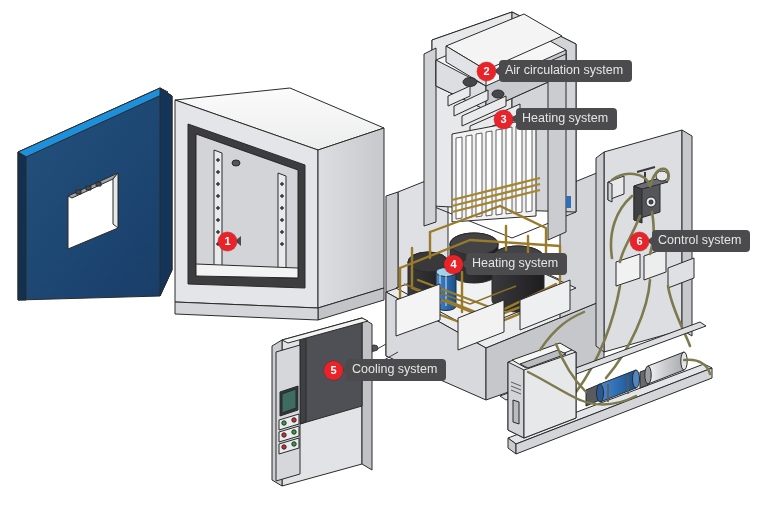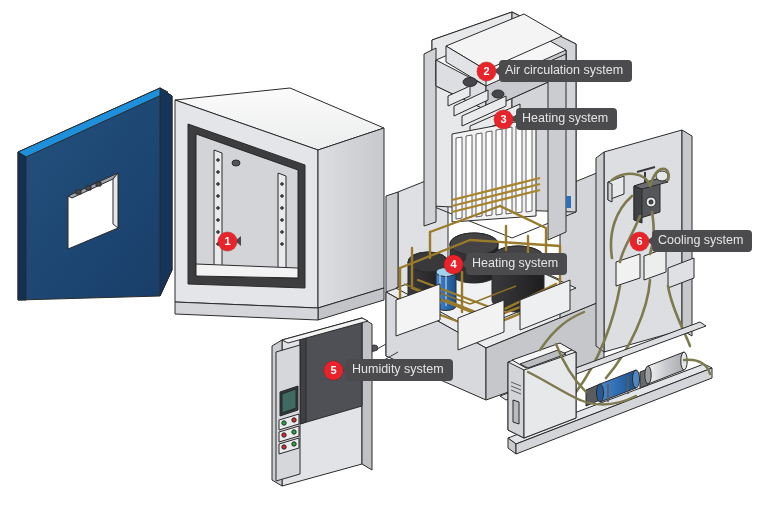--- a/index.html
+++ b/index.html
@@ -387,22 +387,22 @@
 
 <div class="callout" style="left:444px;top:253px;">
   <span class="badge">4</span>
   <span class="pointer"></span>
   <span class="pill">Heating system</span>
 </div>
 
 <div class="callout" style="left:324px;top:359px;">
   <span class="badge">5</span>
   <span class="pointer"></span>
-  <span class="pill">Humidity system</span>
+  <span class="pill">Cooling system</span>
 </div>
 
 <div class="callout" style="left:630px;top:230px;">
   <span class="badge">6</span>
   <span class="pointer"></span>
-  <span class="pill">Cooling system</span>
+  <span class="pill">Control system</span>
 </div>
 
 </div>
 
 </body></html>

